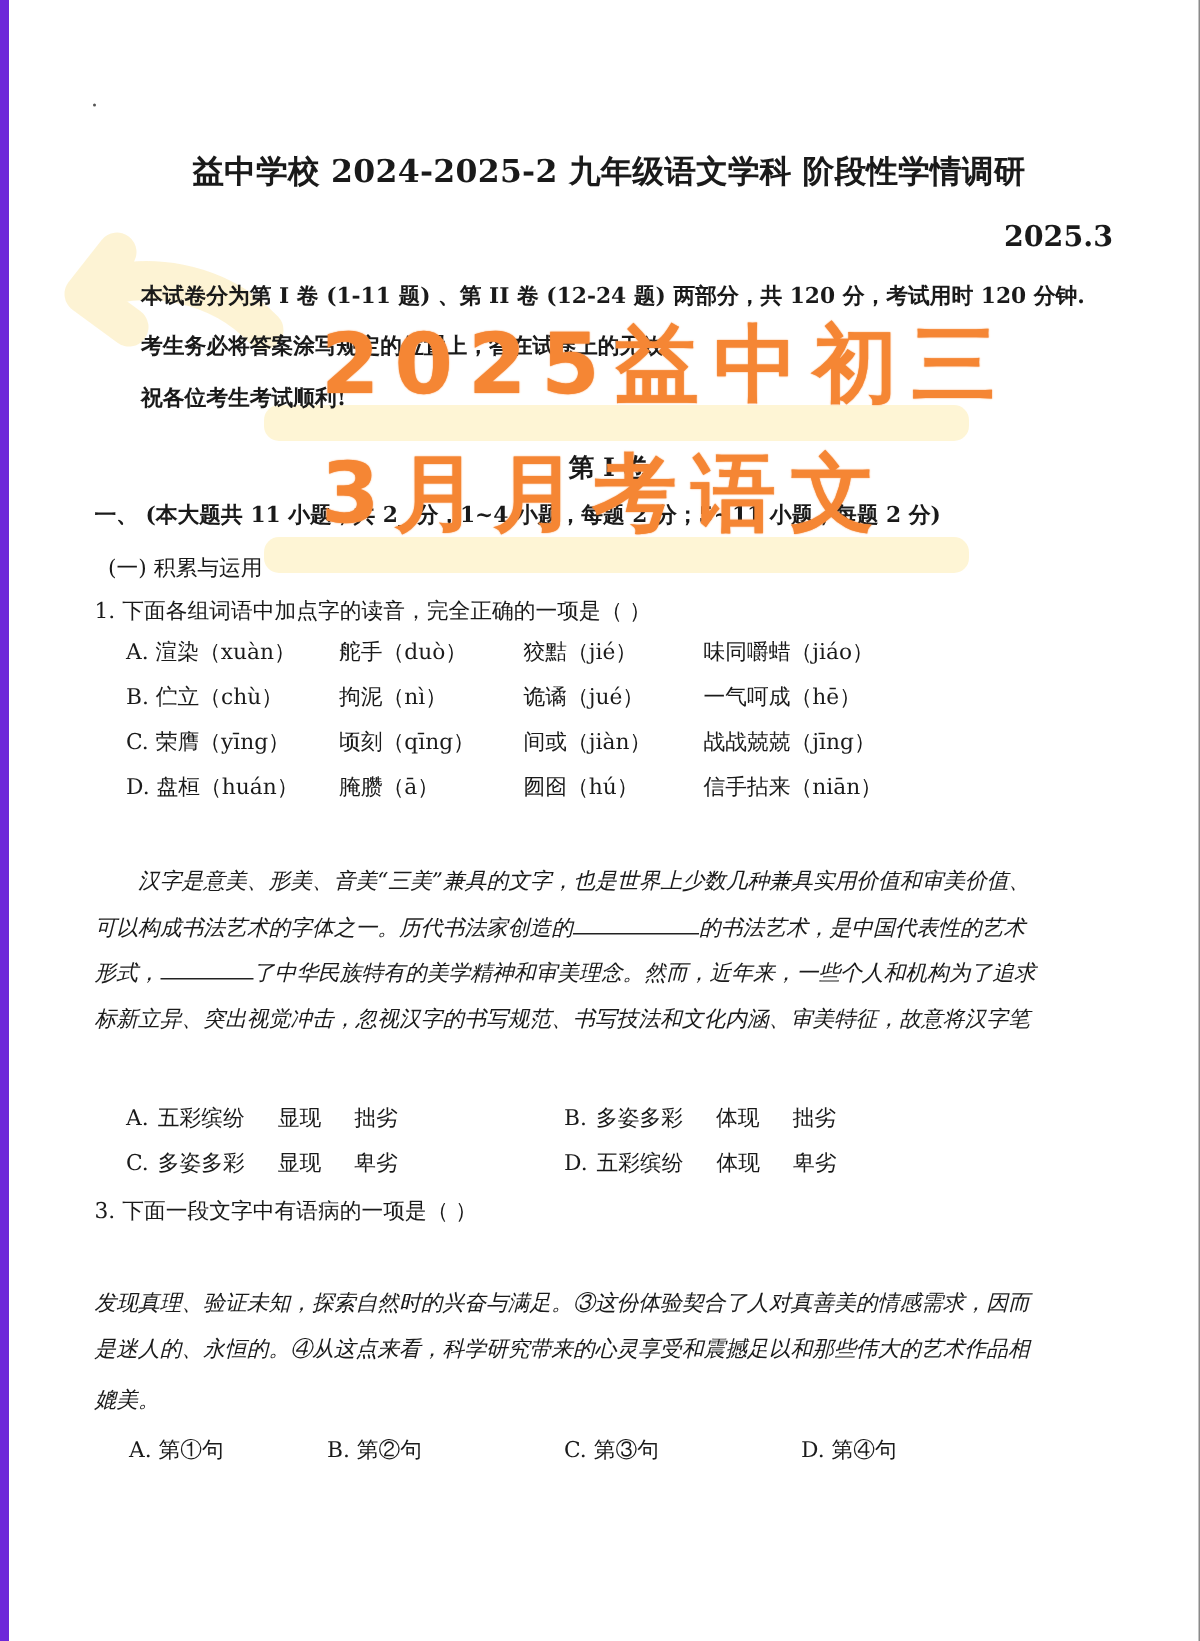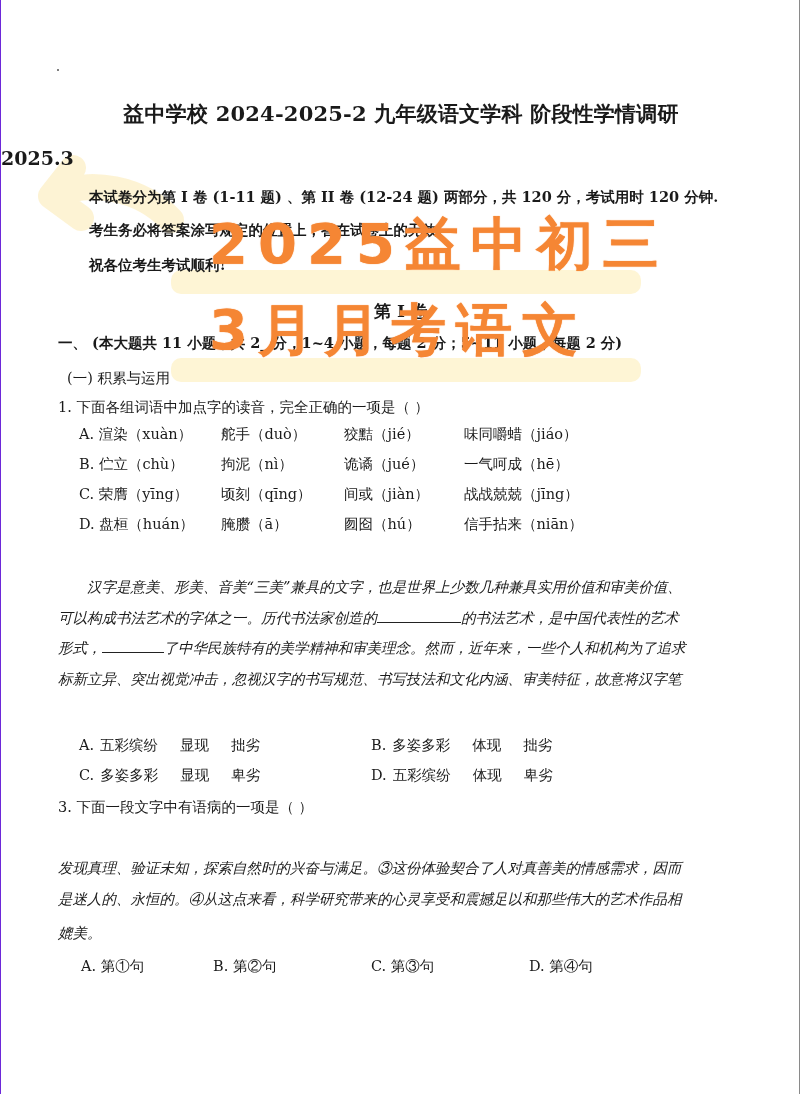--- a/index.html
+++ b/index.html
@@ -4,28 +4,28 @@
 <style>
   html, body { margin: 0; padding: 0; }
   body {
     width: 800px; height: 1094px; overflow: hidden; position: relative;
     background: #ffffff;
     font-family: "DejaVu Serif", "Liberation Serif", serif;
     color: #1a1a1a;
   }
   .page {
     position: absolute; left: 0; top: 0; width: 800px; height: 1094px;
-    border-left: 1px solid #6d28d9; border-right: 1px solid #8a8a8a;
+    border-left: 6px solid #6d28d9; border-right: 1px solid #8a8a8a;
     box-sizing: border-box;
   }
   .speck { position: absolute; left: 56px; top: 69px; width: 2px; height: 2px; background: #555; border-radius: 1px; }
   .abs { position: absolute; white-space: nowrap; }
 
   .title { top: 100px; left: 0; width: 800px; text-align: center; font-size: 21px; font-weight: bold; letter-spacing: 0.2px; }
-  .date  { top: 147px; left: 0; width: 736px; text-align: left; font-size: 19px; font-weight: bold; }
+  .date  { top: 147px; left: 0; width: 736px; text-align: right; font-size: 19px; font-weight: bold; }
 
   .note { left: 88px; font-size: 14.5px; font-weight: bold; }
   .note1 { top: 188px; }
   .note2 { top: 221px; }
   .note3 { top: 256px; }
 
   .vol { top: 300px; left: 0; width: 800px; text-align: center; font-size: 17px; font-weight: bold; }
 
   .sec { top: 334px; left: 57px; font-size: 14.5px; font-weight: bold; }
   .sub { top: 369px; left: 66px; font-size: 14.5px; }

